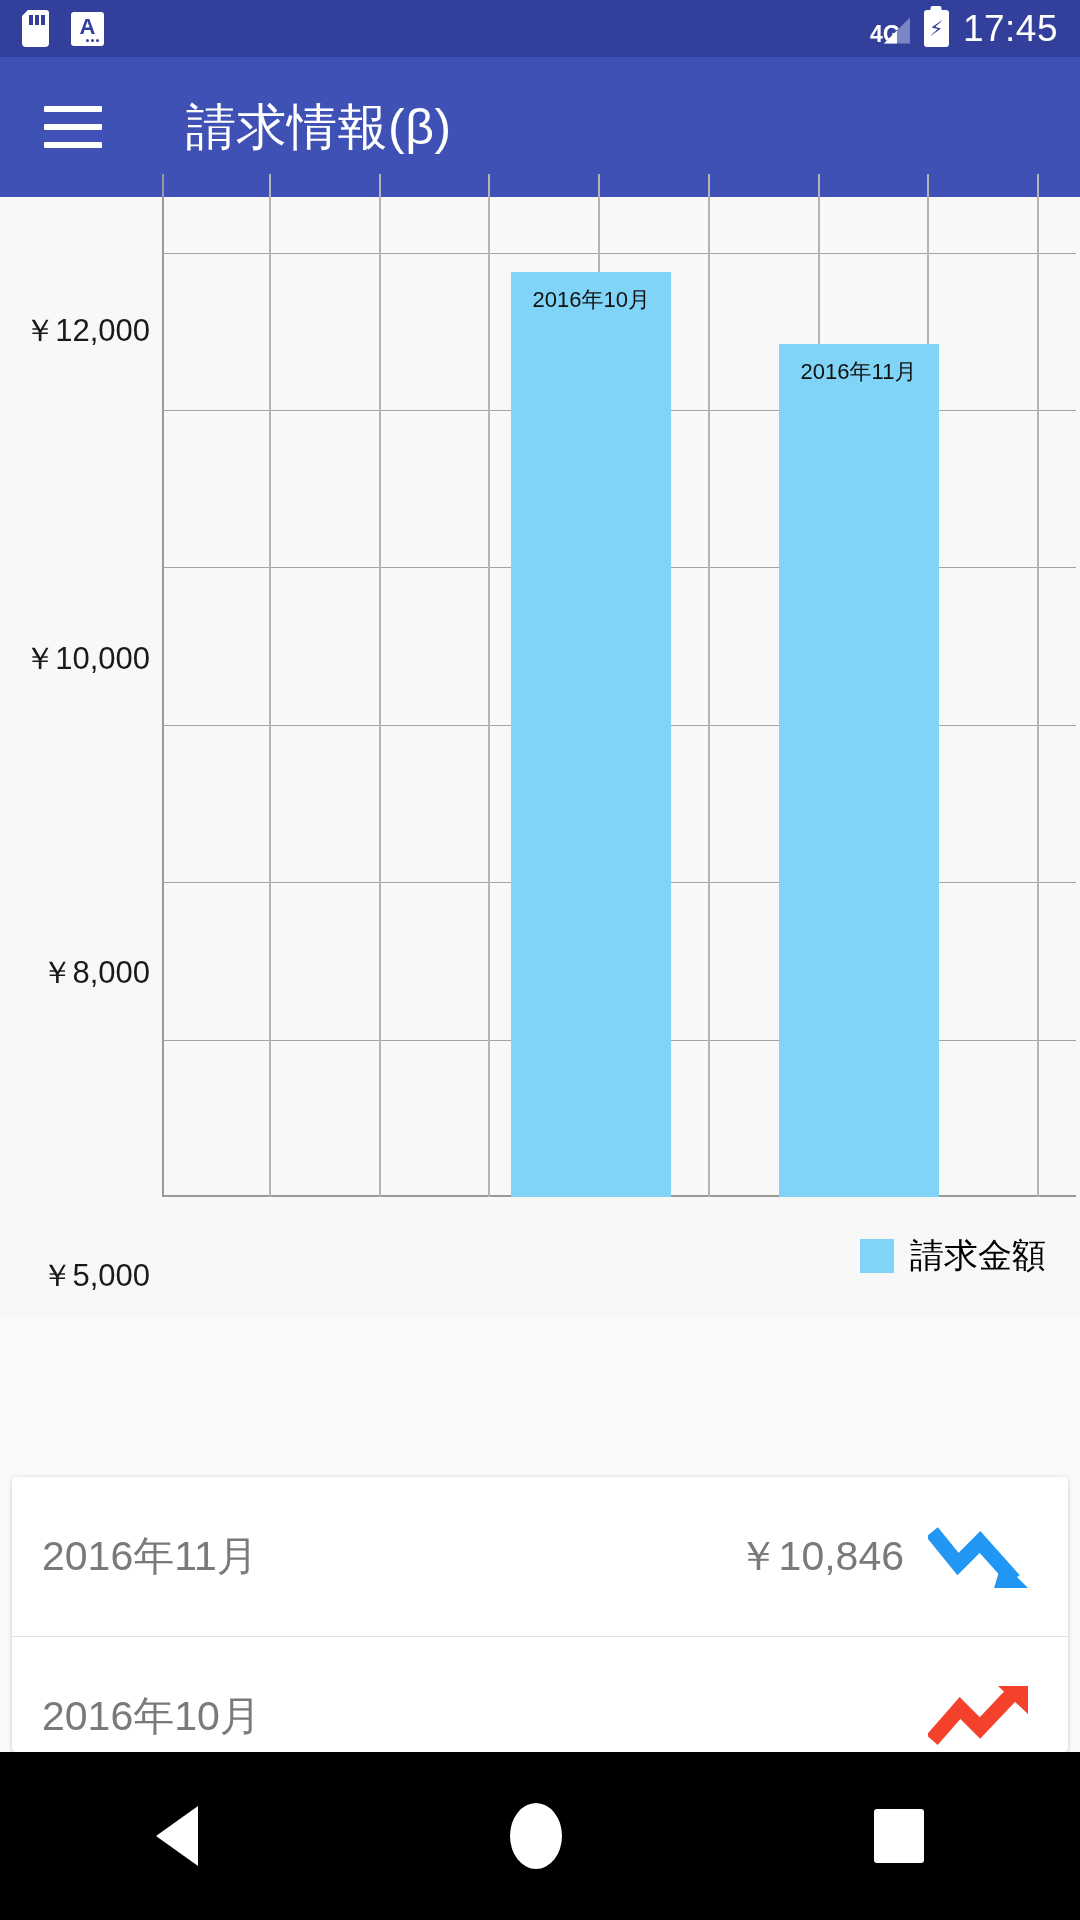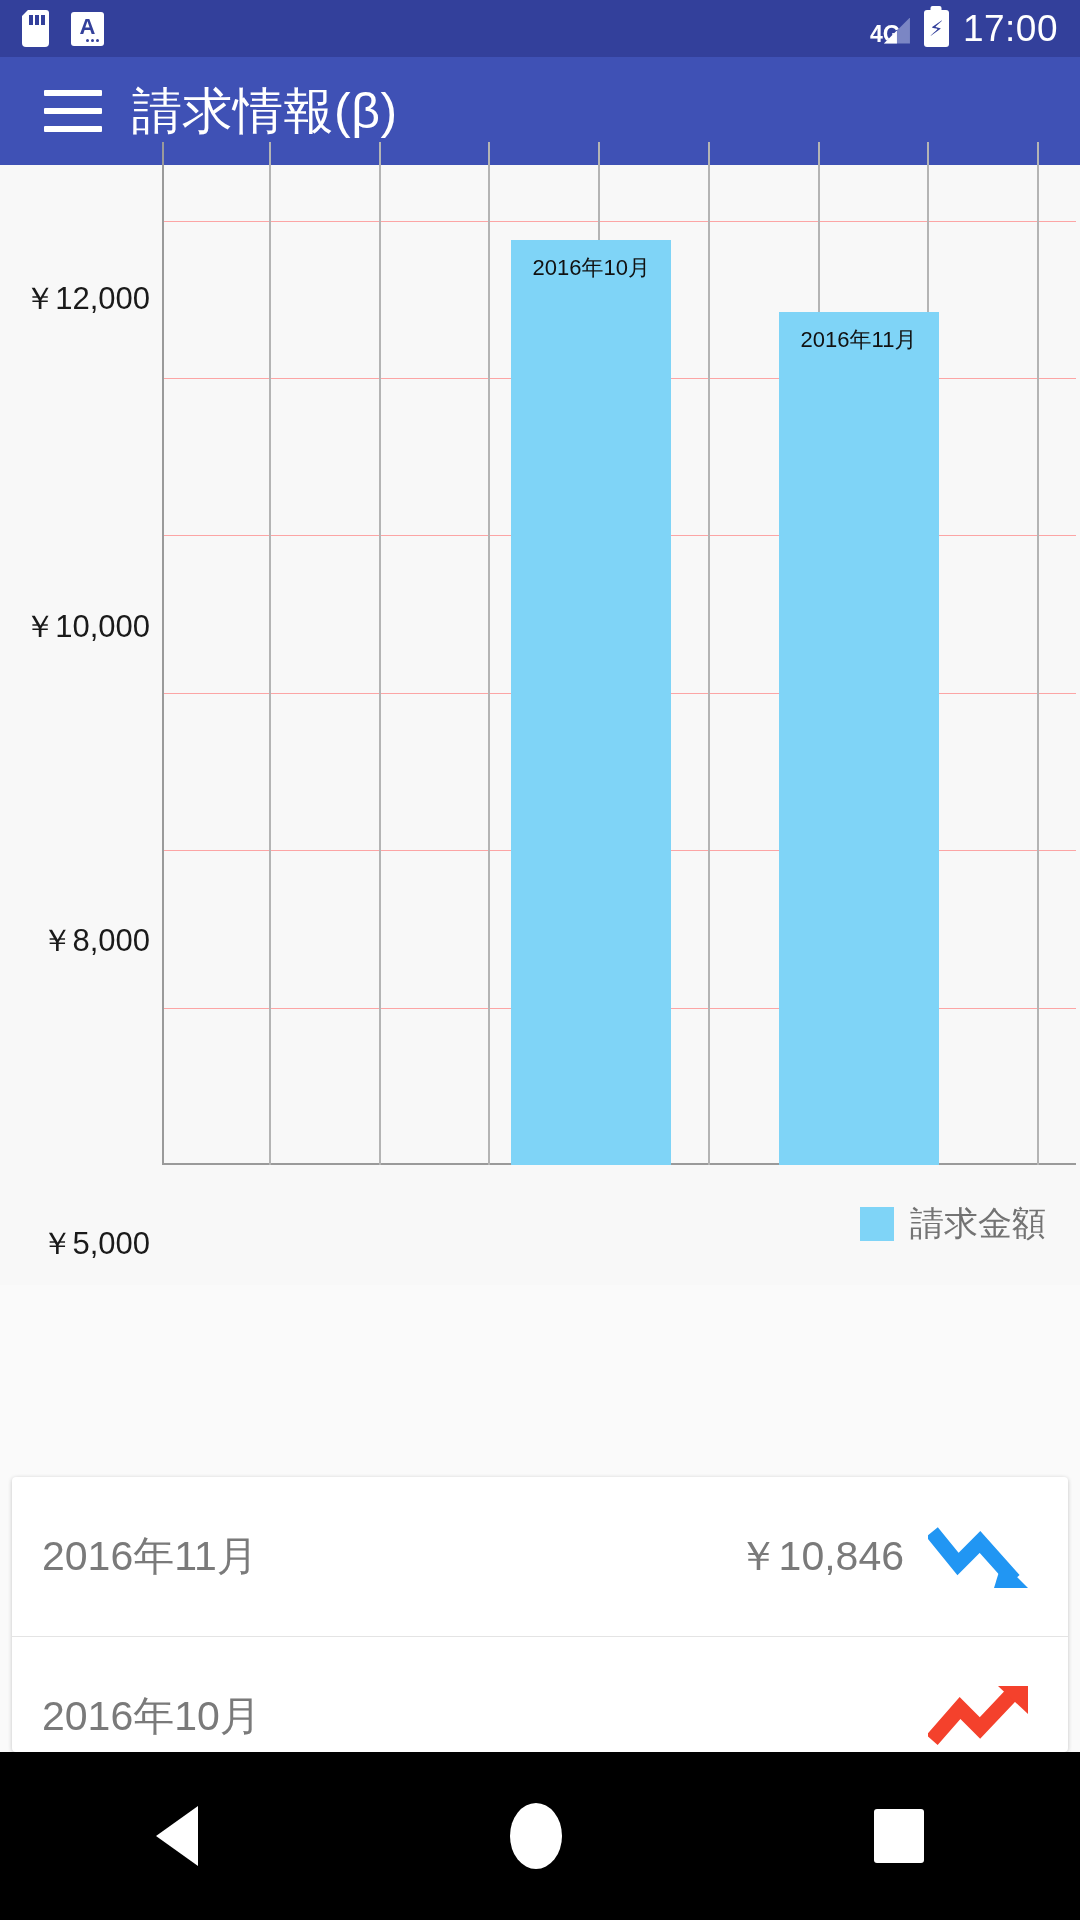--- a/index.html
+++ b/index.html
@@ -33,40 +33,40 @@
   .sig .tri-lit{position:absolute;right:13px;bottom:2px;width:13px;height:13px;
     background:#fff;clip-path:polygon(100% 0,100% 100%,0 100%);}
   .bat{width:25px;height:37px;background:#fff;border-radius:3px;position:relative;}
   .bat:before{content:"";position:absolute;top:-4px;left:50%;transform:translateX(-50%);
     width:11px;height:4px;background:#fff;border-radius:2px 2px 0 0;}
   .bat .bolt{position:absolute;inset:0;display:flex;align-items:center;justify-content:center;
     color:#33409b;font-size:21px;line-height:1;font-weight:bold;}
   .clock{font-size:37px;color:#fff;letter-spacing:0.5px;}
 
   
-  .appbar{height:108px;background:#3f51b5;display:flex;align-items:center;padding-left:44px;gap:30px;}
+  .appbar{height:140px;background:#3f51b5;display:flex;align-items:center;padding-left:44px;gap:84px;}
   .burger{width:58px;display:flex;flex-direction:column;gap:12px;cursor:pointer;}
   .burger i{display:block;height:6px;background:#fff;border-radius:1px;}
   .apptitle{font-size:50px;color:#fff;letter-spacing:0.5px;}
 
   
   .chartwrap{position:relative;height:1120px;background:#f8f8f8;}
   .plot{position:absolute;left:162px;right:4px;top:-23px;bottom:120px;
     border-left:2px solid #9a9a9a;}
-  .hline{position:absolute;left:0;right:0;height:1px;background:#fca5a5;}
+  .hline{position:absolute;left:0;right:0;height:1px;background:#a3a3a3;}
   .vline{position:absolute;top:0;bottom:0;width:2px;background:#b4b4b4;}
   .ytick{position:absolute;right:calc(100% + 14px);transform:translateY(-50%);
     font-size:31px;color:#1a1a1a;white-space:nowrap;}
   .xaxis{position:absolute;left:0;right:0;bottom:0;height:2px;background:#9a9a9a;}
   .bar{position:absolute;bottom:0;background:#7fd4f7;}
   .barlabel{position:absolute;top:13px;left:0;right:0;text-align:center;
     font-size:22px;color:#111;}
   .legend{position:absolute;right:34px;bottom:38px;display:flex;align-items:center;gap:16px;}
   .legend .swatch{width:34px;height:34px;background:#7fd4f7;}
-  .legend .ltxt{font-size:34px;color:#737373;}
+  .legend .ltxt{font-size:34px;color:#000000;}
 
   
   .card{position:absolute;left:12px;right:12px;top:1477px;bottom:168px;background:#fff;
     border-radius:4px;box-shadow:0 1px 4px rgba(0,0,0,.22);overflow:hidden;}
   .row{height:160px;display:flex;align-items:center;padding:0 30px;
     border-bottom:1px solid #e4e4e4;}
   .row .month{font-size:41px;color:#7a7a7a;flex:1;}
   .row .amt{font-size:41px;color:#7a7a7a;margin-right:24px;margin-left:45px;}
   .trend{width:110px;height:78px;flex:0 0 110px;}
 
@@ -102,21 +102,21 @@
   </div>
   <div class="sb-right">
     <span class="sig">
       <span class="g">4G</span>
       <span class="tri-dim"></span>
         <span class="tri-lit"></span>
     </span>
     <span class="bat">
       <span class="bolt">⚡</span>
     </span>
-    <span class="clock">17:00</span>
+    <span class="clock">17:45</span>
   </div>
 </div>
 
 <div class="appbar">
   <div class="burger">
     <i></i>
       <i></i>
       <i></i>
   </div>
   <div class="apptitle">請求情報(β)</div>

